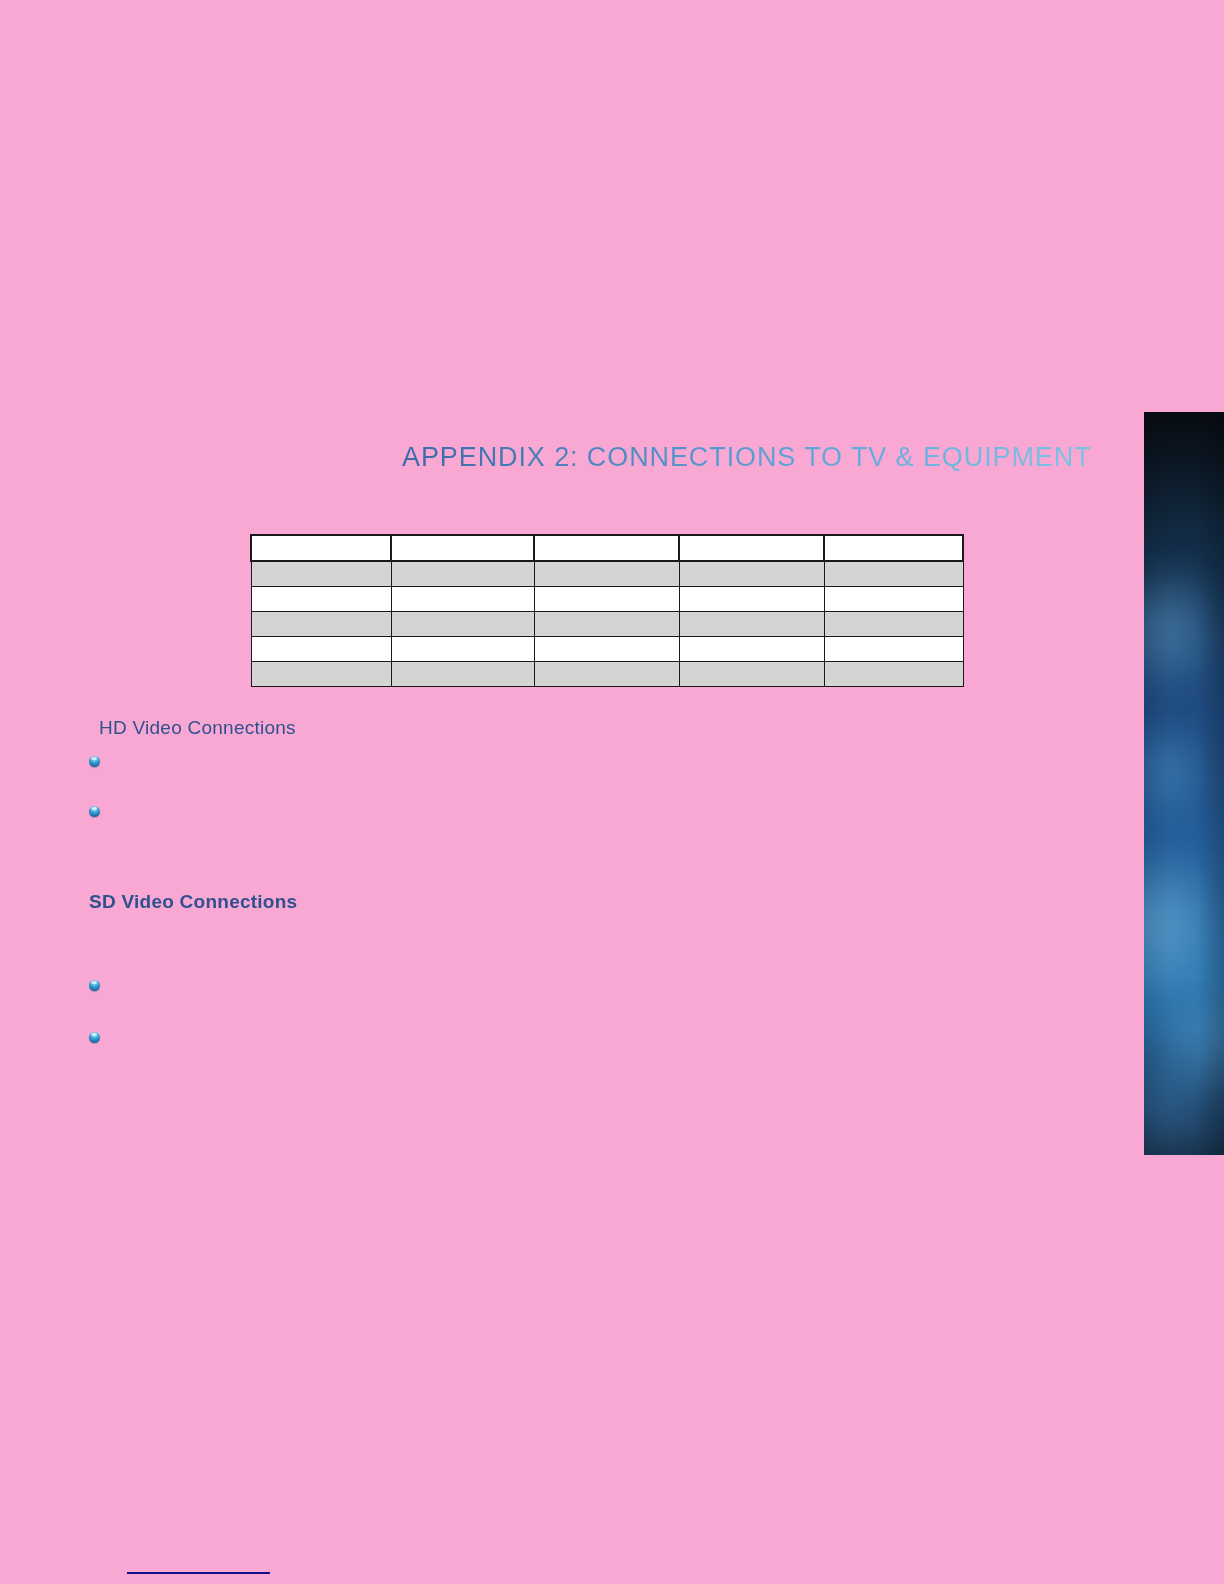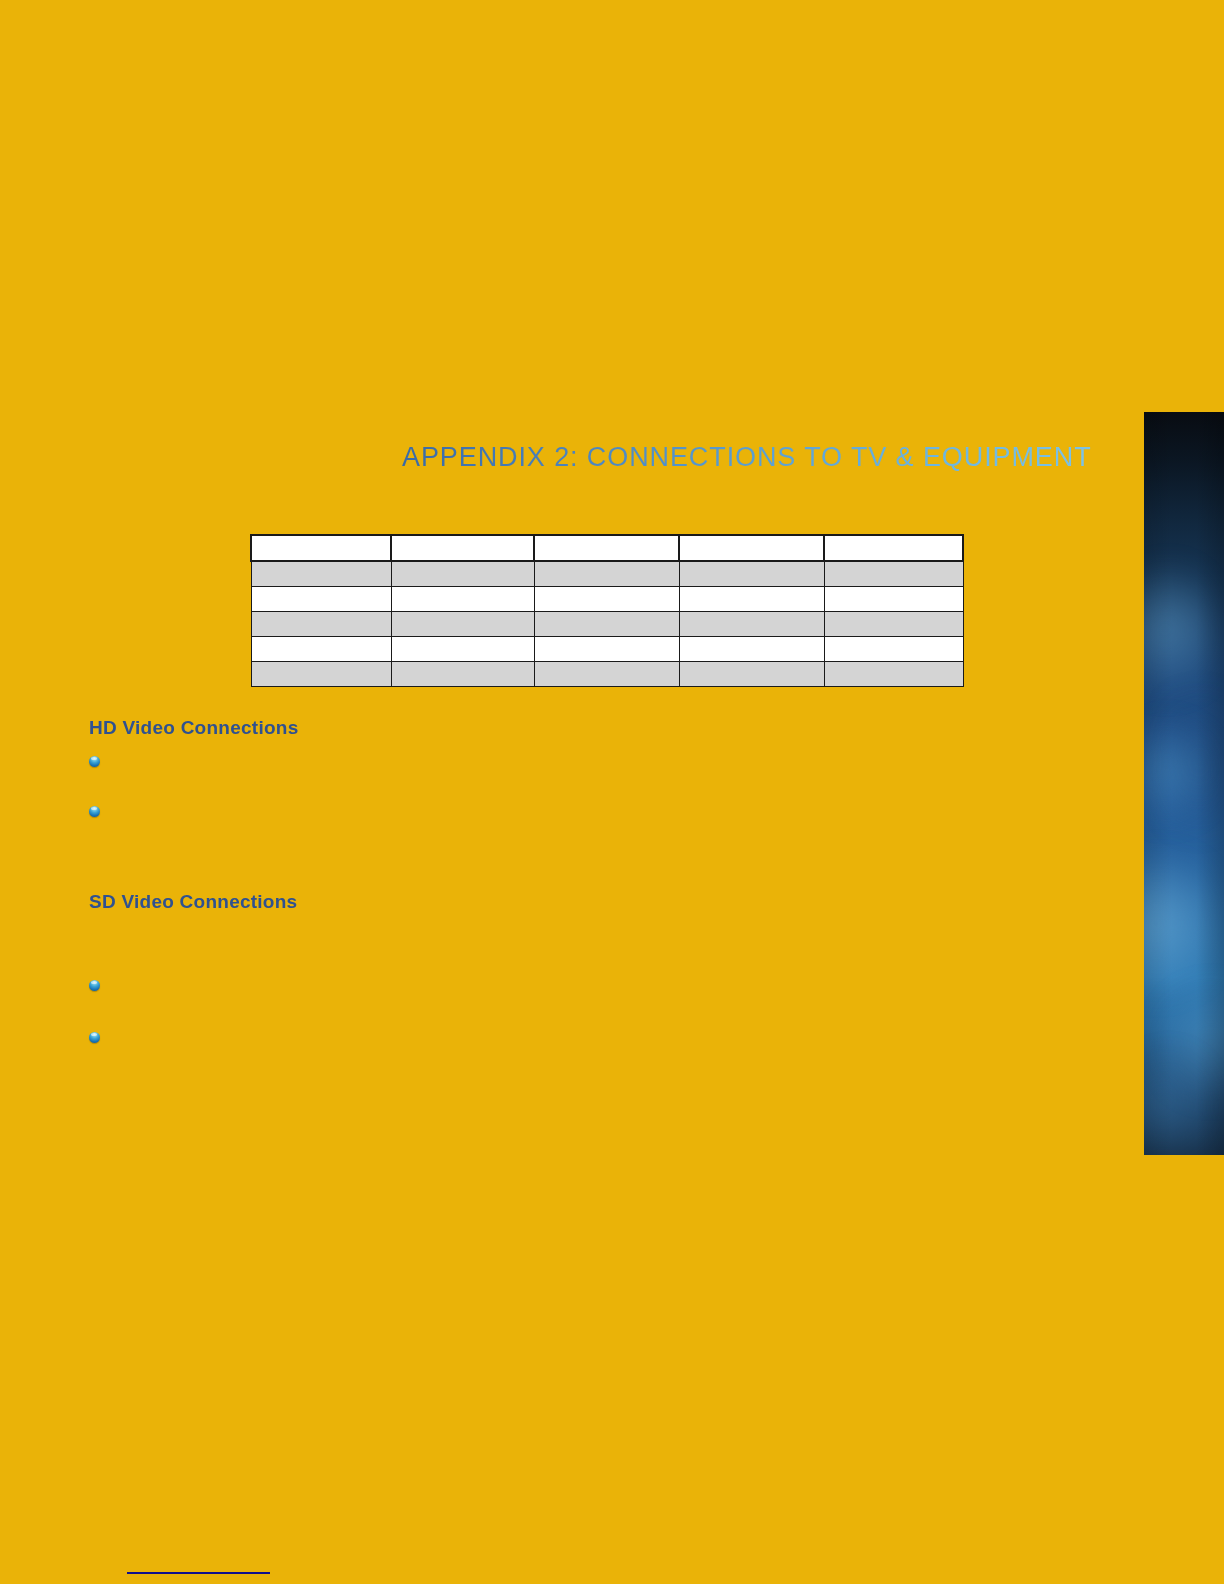--- a/index.html
+++ b/index.html
@@ -13,21 +13,21 @@
     position: relative;
     overflow: hidden;
     font-family: "Liberation Sans", sans-serif;
     -webkit-font-smoothing: antialiased;
   }
 
   
   .page {
     position: absolute;
     inset: 0;
-    background: #eab308;
+    background: #f9a8d4;
   }
 
   
   .edge-strip {
     position: absolute;
     left: 1144px;
     top: 412px;
     width: 80px;
     height: 743px;
     overflow: hidden;
@@ -150,21 +150,21 @@
 
   
   .section-heading {
     position: absolute;
     font-size: 19px;
     line-height: 24px;
     letter-spacing: .25px;
     color: #2f5190;
     white-space: nowrap;
   }
-  .heading-hd { left: 89px; top: 716px; font-weight: bold; }
+  .heading-hd { left: 99px; top: 716px; }
   .heading-sd { left: 89px; top: 890px; font-weight: bold; }
 
   
   .bullet {
     position: absolute;
     width: 11px;
     height: 11px;
     border-radius: 50%;
     background:
       radial-gradient(circle at 50% 22%, #bfe6f5 0%, #7fd0ec 16%, #3ca5d6 40%, #1a73b4 70%, #0d4f87 100%);

